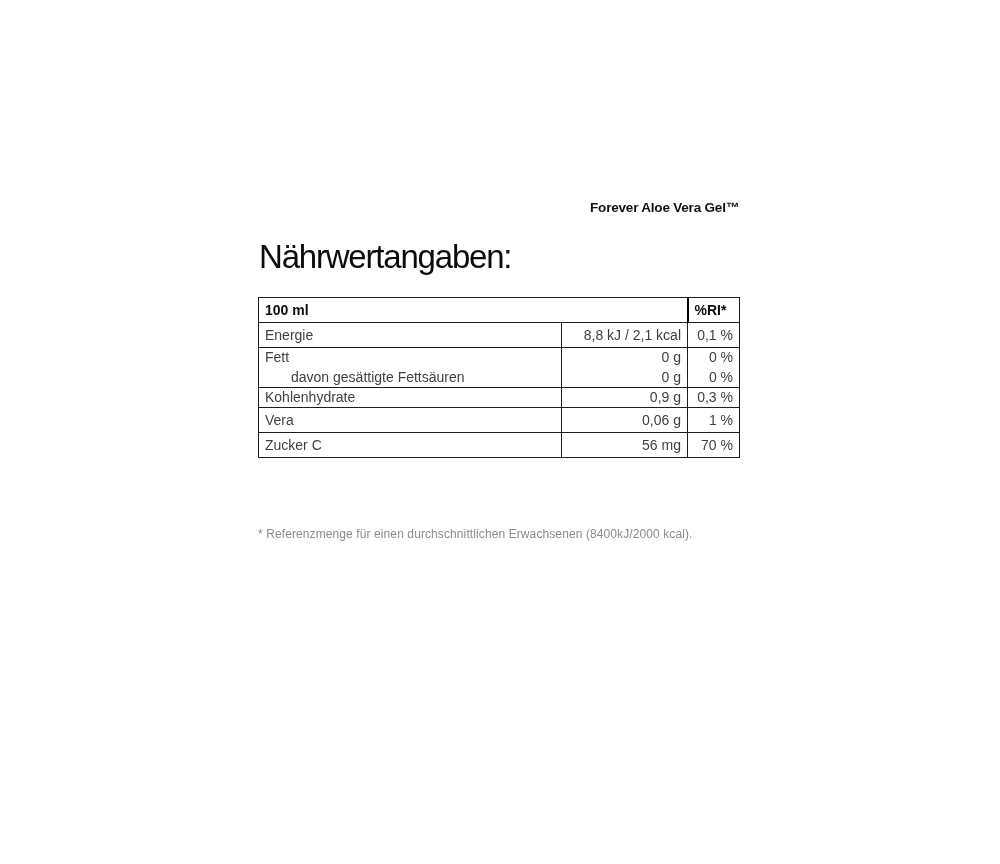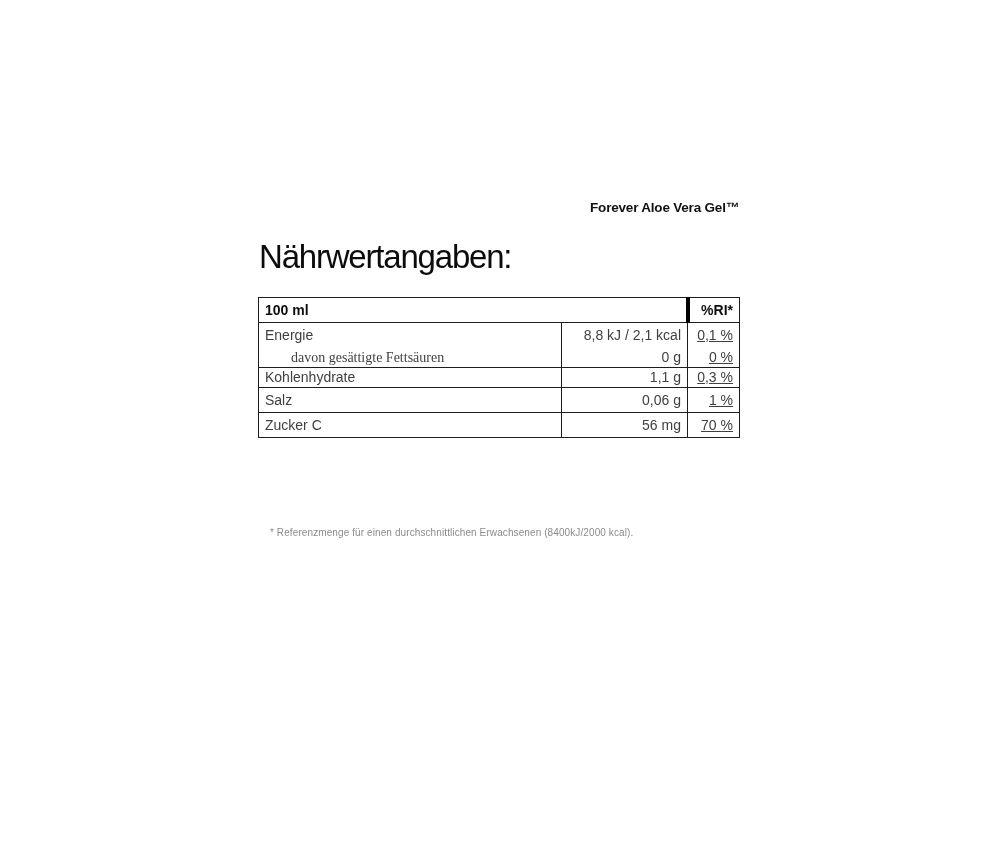--- a/index.html
+++ b/index.html
@@ -52,35 +52,34 @@
     vertical-align: middle;
     overflow: hidden;
     white-space: nowrap;
     margin-top: 40px;
   }
   td.header-serving, td.header-ri {
     font-weight: 700;
     color: #0e0e0e;
     height: 25px;
   }
-  td.header-ri { border-left: 4px solid #000000; padding-right: 4px; text-align: right; }
+  td.header-ri { border-left: 2px solid #000000; padding-right: 4px; }
   tr.group-start td { border-top: 1px solid #1d1d1d; }
   td.value-cell { border-left: 1px solid #1d1d1d; text-align: right; }
-  td.ri-cell { border-left: 1px solid #1d1d1d; text-align: right; padding-right: 5px; text-decoration: underline; }
+  td.ri-cell { border-left: 1px solid #1d1d1d; text-align: right; padding-right: 5px; }
   tr.row-single td { height: 25px; }
   tr.row-compact td { height: 20px; }
-  td.label-cell.indent { padding-left: 32px; font-family: Liberation Serif, serif; }
+  td.label-cell.indent { padding-left: 32px; }
   .footnote {
     position: absolute;
     left: 258px;
     top: 527px;
-    font-size: 10px;
+    font-size: 12px;
     color: #8b8b8b;
     letter-spacing: 0.1px;
-    margin-left: 12px;
   }
 </style>
 </head>
 <body>
 
 <div class="page">
 
   <div class="product-name">Forever Aloe Vera Gel™</div>
 
   <h1 class="page-title">Nährwertangaben:</h1>
@@ -95,32 +94,37 @@
       <tr>
         <td class="header-serving" colspan="2">100 ml</td>
         <td class="header-ri">%RI*</td>
       </tr>
 
     <tr class="group-start row-single">
           <td class="label-cell">Energie</td>
           <td class="value-cell">8,8 kJ / 2,1 kcal</td>
           <td class="ri-cell">0,1 %</td>
         </tr>
+        <tr class="group-start row-compact">
+          <td class="label-cell">Fett</td>
+          <td class="value-cell">0 g</td>
+          <td class="ri-cell">0 %</td>
+        </tr>
         <tr class="row-compact">
           <td class="label-cell indent">davon gesättigte Fettsäuren</td>
           <td class="value-cell">0 g</td>
           <td class="ri-cell">0 %</td>
         </tr>
         <tr class="group-start row-compact">
           <td class="label-cell">Kohlenhydrate</td>
-          <td class="value-cell">1,1 g</td>
+          <td class="value-cell">0,9 g</td>
           <td class="ri-cell">0,3 %</td>
         </tr>
         <tr class="group-start row-single">
-          <td class="label-cell">Salz</td>
+          <td class="label-cell">Vera</td>
           <td class="value-cell">0,06 g</td>
           <td class="ri-cell">1 %</td>
         </tr>
         <tr class="group-start row-single">
           <td class="label-cell">Zucker C</td>
           <td class="value-cell">56 mg</td>
           <td class="ri-cell">70 %</td>
         </tr>
       </tbody>
   </table>

